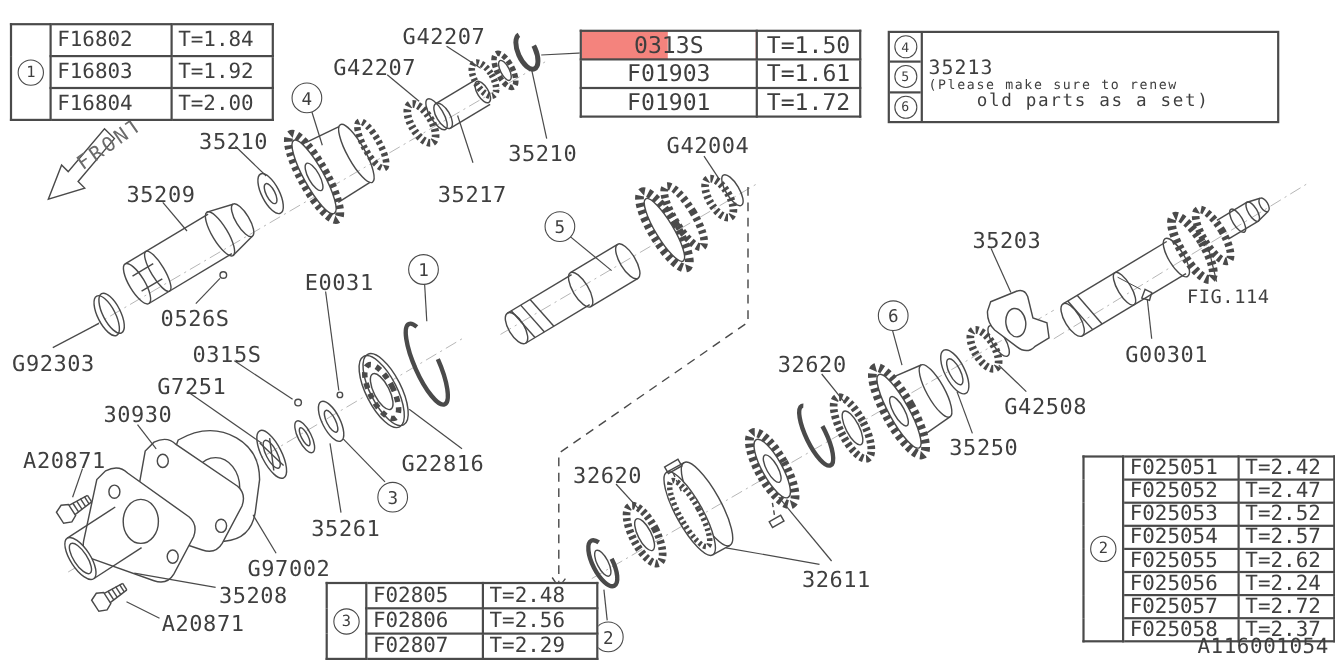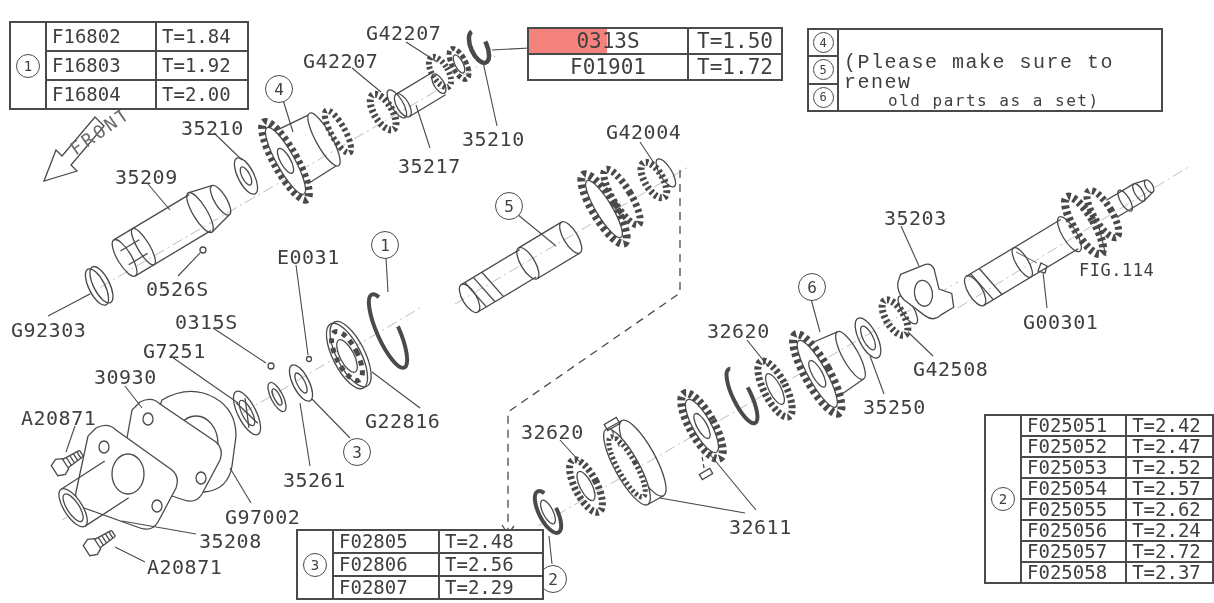--- a/index.html
+++ b/index.html
@@ -23,21 +23,21 @@
   #t3 td{height:21px;} #t3 td.p{width:94px;} #t3 td.v{width:92px;}
   #t2 font-size:19px; #t2 td{height:18px;} #t2 td.p{width:104px;} #t2 td.v{width:80px;}
   .renew{position:absolute;left:807px;top:28px;width:352px;height:80px;border:2px solid #4a4a4a;
          background:#fff;display:flex;}
   .renew-refs{width:28px;border-right:2px solid #4a4a4a;display:flex;flex-direction:column;}
   .renew-refs>div{flex:1;display:flex;align-items:center;justify-content:center;border-bottom:2px solid #4a4a4a;}
   .renew-refs>div:last-child{border-bottom:none;}
   .renew-refs .refc{width:19px;height:19px;font-size:12px;border-width:1.3px;}
   .renew-body{flex:1;padding:23px 4px 0 5px;line-height:1.0;}
   .renew-part{font-size:18px;letter-spacing:1px;}
-  .renew-note1{font-size:20px;letter-spacing:1.5px;font-family:Liberation Mono, monospace;}
+  .renew-note1{font-size:12px;letter-spacing:1.5px;}
   .renew-note2{font-size:16px;letter-spacing:1.5px;padding-left:44px;}
   .docnum{position:absolute;left:1008px;top:577px;width:200px;text-align:right;font-size:19px;letter-spacing:.5px;}
 </style>
 </head>
 <body>
 
 <div class="stage">
 
   <svg class="art" width="1214" height="603" viewBox="0 0 1214 603">
     <defs>
@@ -311,21 +311,21 @@
         <line x1="1047" y1="308" x2="1043" y2="272"></line>
       </g>
     </g>
   </svg>
 
   <div class="front">FRONT</div>
 
   <div class="lbl" style="left:366px;top:21px">G42207</div>
   <div class="lbl" style="left:303px;top:49px">G42207</div>
   <div class="lbl" style="left:462px;top:127px">35210</div>
-  <div class="lbl" style="left:398px;top:154px">35217</div>
+  <div class="lbl" style="left:398px;top:165px">35217</div>
   <div class="lbl" style="left:606px;top:120px">G42004</div>
   <div class="lbl" style="left:181px;top:116px">35210</div>
   <div class="lbl" style="left:115px;top:165px">35209</div>
   <div class="lbl" style="left:146px;top:277px">0526S</div>
   <div class="lbl" style="left:11px;top:318px">G92303</div>
   <div class="lbl" style="left:277px;top:245px">E0031</div>
   <div class="lbl" style="left:175px;top:310px">0315S</div>
   <div class="lbl" style="left:143px;top:339px">G7251</div>
   <div class="lbl" style="left:94px;top:365px">30930</div>
   <div class="lbl" style="left:21px;top:406px">A20871</div>
@@ -368,39 +368,44 @@
   </tbody>
     </table>
 
   <table class="tbl" id="ttop" style="left:527px;top:27px">
     <tbody>
         <tr>
       <td class="p hl">0313S</td>
       <td class="v">T=1.50</td>
     </tr>
     <tr>
+      <td class="p">F01903</td>
+      <td class="v">T=1.61</td>
+    </tr>
+    <tr>
       <td class="p">F01901</td>
       <td class="v">T=1.72</td>
     </tr>
   </tbody>
     </table>
 
   <div class="renew">
     <div class="renew-refs">
       <div>
           <span class="refc">4</span>
         </div>
       <div>
           <span class="refc">5</span>
         </div>
       <div>
           <span class="refc">6</span>
         </div>
     </div>
     <div class="renew-body">
+      <div class="renew-part">35213</div>
       <div class="renew-note1">(Please make sure to renew</div>
       <div class="renew-note2">old parts as a set)</div>
     </div>
   </div>
 
   <table class="tbl" id="t3" style="left:296px;top:529px">
     <tbody>
         <tr>
       <td class="ref" rowspan="3"><span class="refc">3</span></td>
       <td class="p">F02805</td>
@@ -448,13 +453,14 @@
       <td class="p">F025057</td>
       <td class="v">T=2.72</td>
     </tr>
     <tr>
       <td class="p">F025058</td>
       <td class="v">T=2.37</td>
     </tr>
   </tbody>
     </table>
 
+  <div class="docnum">A116001054</div>
 </div>
 
 </body></html>

